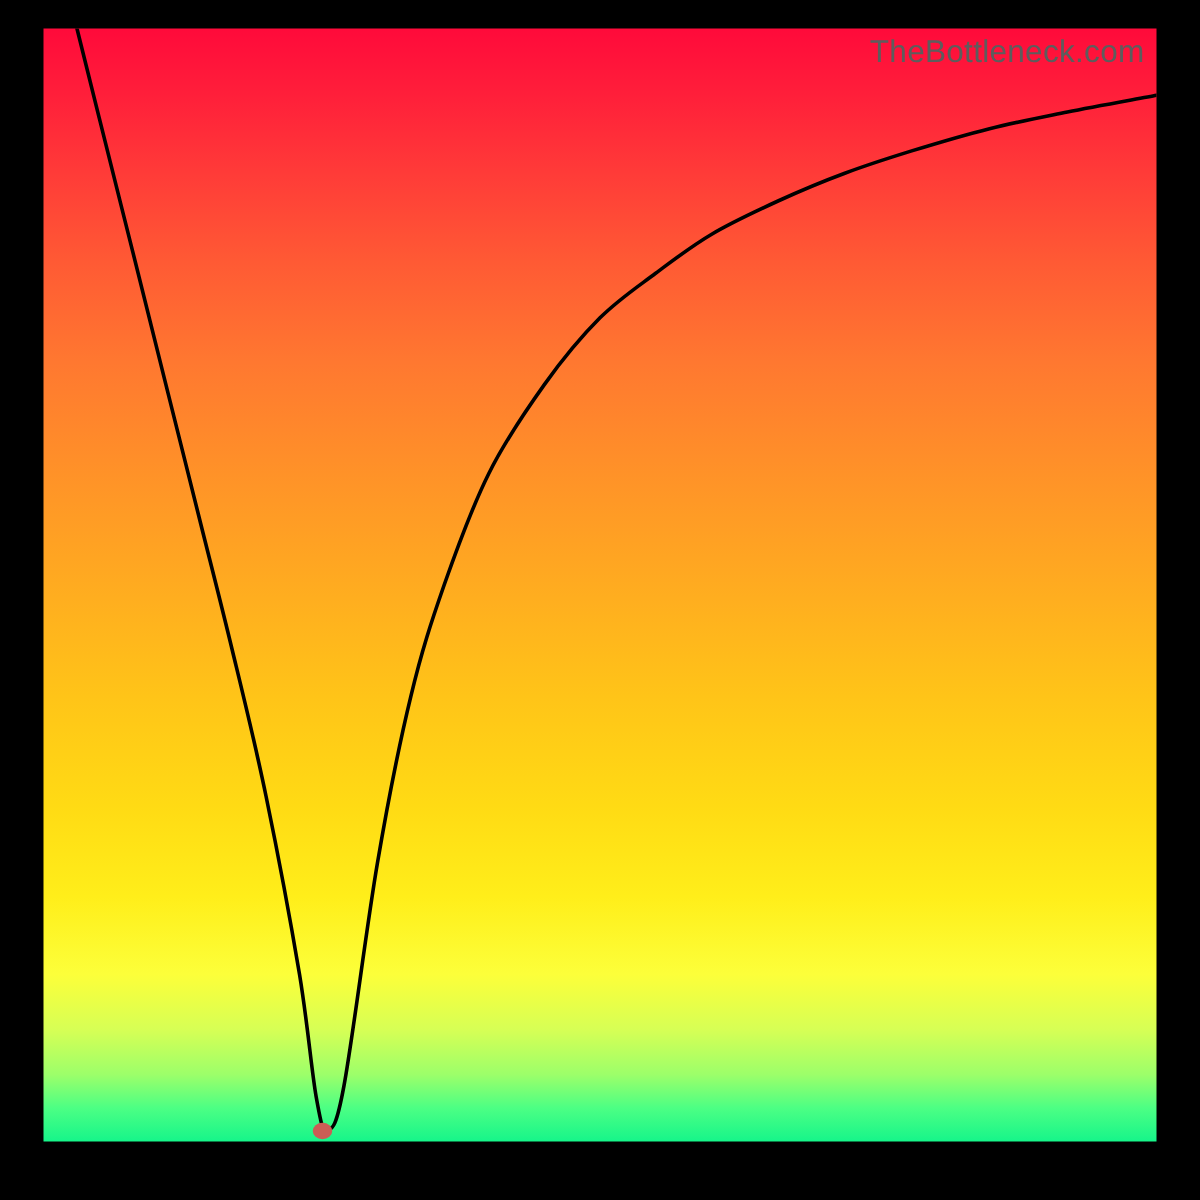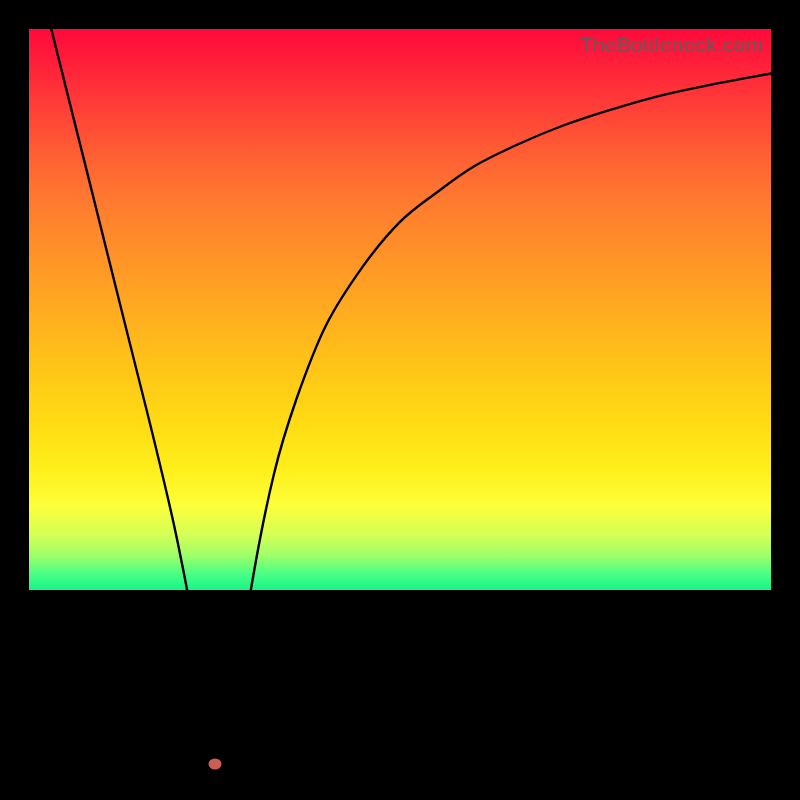--- a/index.html
+++ b/index.html
@@ -7,23 +7,23 @@
     padding: 0;
     width: 800px;
     height: 800px;
     background: #000;
     overflow: hidden;
     font-family: Arial, Helvetica, sans-serif;
   }
   .frame {
     position: absolute;
     left: 29px;
-    top: 29px;
+    top: 19px;
     width: 742px;
-    height: 561px;
+    height: 742px;
     background: linear-gradient(to bottom,
       #ff0a3a 0%,
       #ff1f3a 6%,
       #ff3b38 13%,
       #ff5a34 21%,
       #ff7830 30%,
       #ff9228 40%,
       #ffab20 50%,
       #ffc418 60%,
       #ffdb14 70%,

